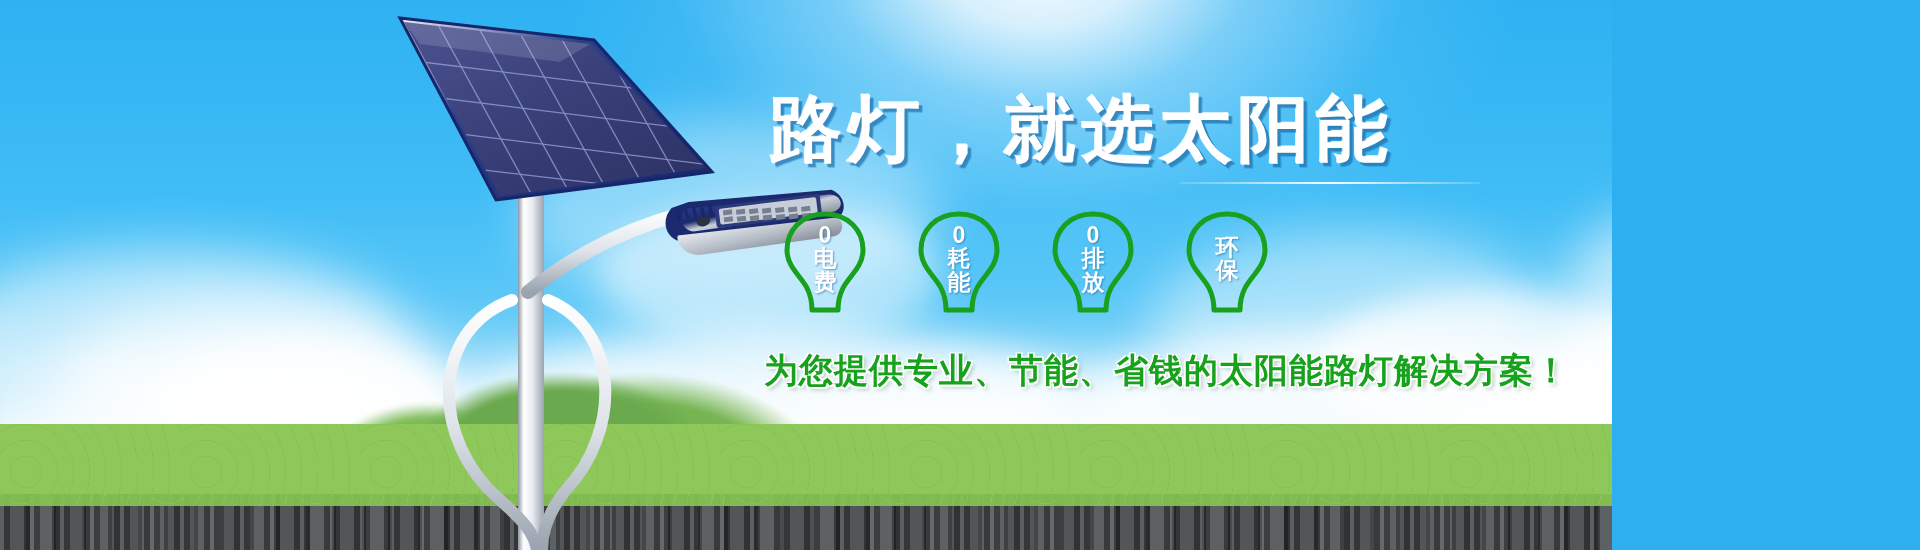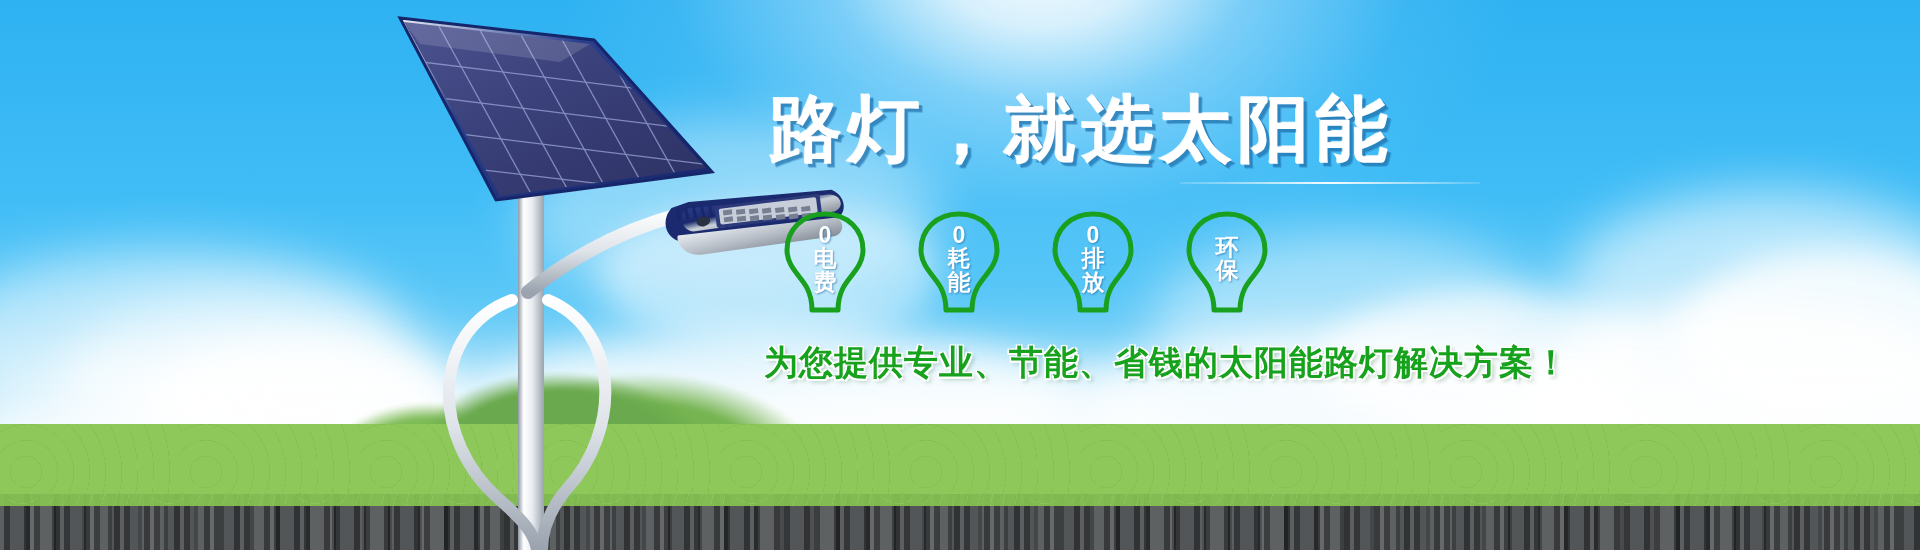--- a/index.html
+++ b/index.html
@@ -1,20 +1,20 @@
 <!DOCTYPE html>
 <html><head>
 <meta charset="utf-8">
 <style>
   * { margin:0; padding:0; box-sizing:border-box; }
   html,body { width:1920px; height:550px; overflow:hidden; background:#2eb0f0; }
   body { font-family:"Liberation Sans", sans-serif; }
 
   #banner {
-    position:relative; width:1920px; height:550px; overflow:hidden;
+    position:relative; width:1612px; height:550px; overflow:hidden;
     background:
       radial-gradient(ellipse 620px 420px at 1040px -40px, rgba(255,255,255,0.97) 0%, rgba(255,255,255,0.80) 16%, rgba(214,240,255,0.45) 34%, rgba(150,215,250,0.12) 60%, rgba(150,215,250,0) 78%),
       linear-gradient(to bottom, #2fb2f2 0%, #37b7f4 18%, #41bdf6 36%, #57c6f7 52%, #7ed2f7 66%, #a8e0f8 76%, #cfecf9 85%, #e4f3fb 93%, #eef7fc 100%);
   }
 
   
   .cloud { position:absolute; border-radius:50%; background:#ffffff; filter:blur(16px); }
   .cloudsoft { position:absolute; border-radius:50%; background:#ffffff; filter:blur(26px); }
   .cloudband { position:absolute; border-radius:50% 50% 46% 46%; background:#ffffff; filter:blur(20px); }
 
@@ -94,21 +94,21 @@
   }
   .badge .btext {
     position:absolute; left:0; top:14px; width:86px;
     display:flex; flex-direction:column; align-items:center; justify-content:flex-start;
     font-size:23px; font-weight:bold; color:#ffffff; line-height:1.03;
     text-shadow:1px 1px 2px rgba(20,90,150,0.55);
   }
   .badge .bzero { font-size:23px; font-weight:bold; }
 
   #tagline {
-    margin-top:26px; padding-left:4px;
+    margin-top:34px; padding-left:4px;
     font-size:34px; font-weight:bold; letter-spacing:1px; color:#16a21c;
     white-space:nowrap;
     text-shadow:
       -1.5px -1.5px 0 #ffffff, 1.5px -1.5px 0 #ffffff,
       -1.5px  1.5px 0 #ffffff, 1.5px  1.5px 0 #ffffff,
        0 0 3px #ffffff, 3px 3px 4px rgba(10,80,20,0.30);
   }
 </style>
 </head>
 <body>

